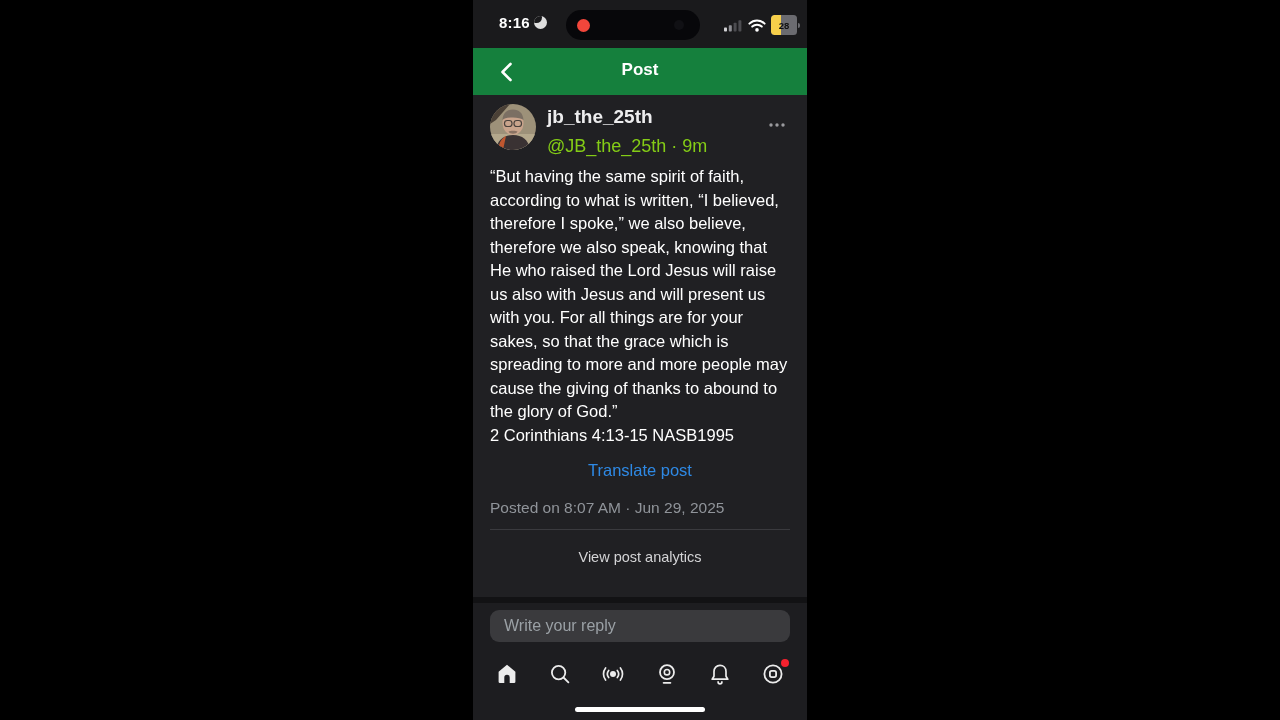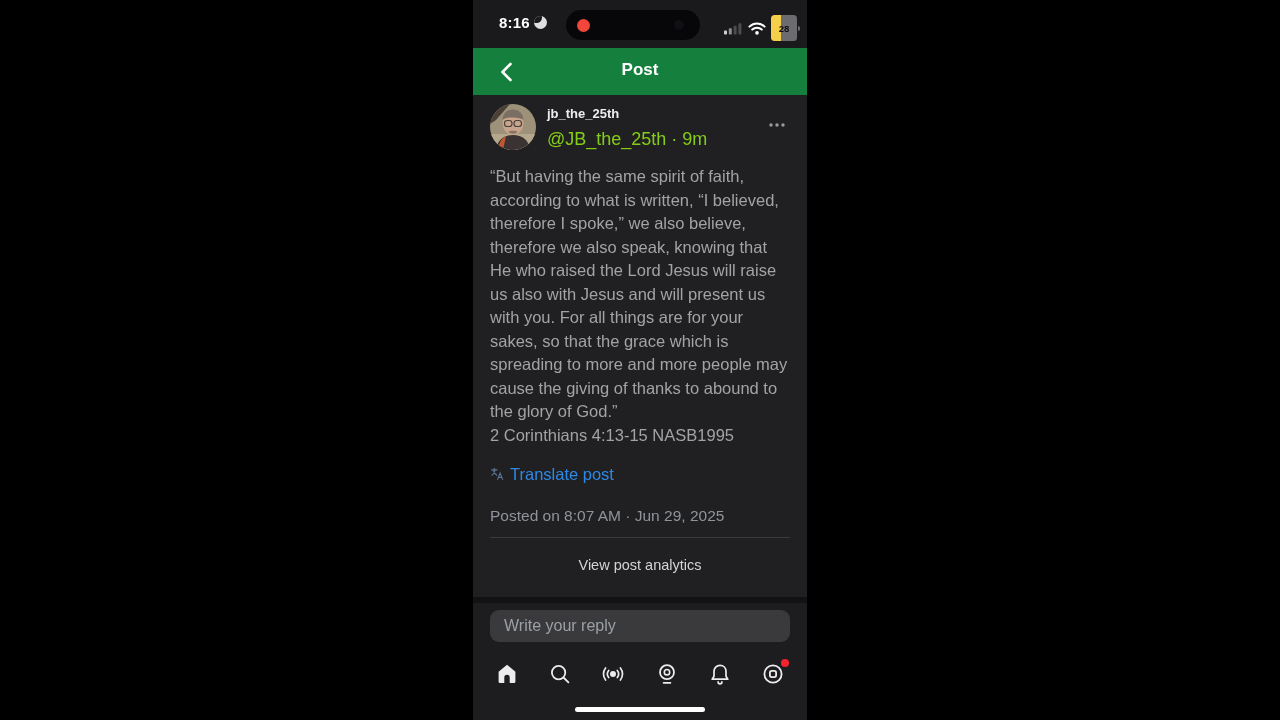--- a/index.html
+++ b/index.html
@@ -10,41 +10,41 @@
   
   .statusbar{position:relative;height:48px;display:flex;align-items:center;background:#1a1a1c;}
   .sb-left{position:absolute;left:26px;top:14px;display:flex;align-items:center;gap:4px;text-align:center;}
   .sb-time{color:#fff;font-size:15px;font-weight:bold;letter-spacing:.2px;}
   .moon{position:relative;width:13px;height:13px;border-radius:50%;background:#e9e9e9;overflow:hidden;opacity:.95;}
   .moon::after{content:"";position:absolute;width:11px;height:11px;border-radius:50%;background:#1a1a1c;left:-3px;top:-4px;}
   .island{position:absolute;left:93px;top:10px;width:134px;height:30px;background:#07070a;border-radius:15px;}
   .rec-dot{position:absolute;left:11px;top:8.5px;width:13px;height:13px;border-radius:50%;}
   .cam-dot{position:absolute;right:16px;top:10px;width:10px;height:10px;border-radius:50%;background:#101014;}
   .sb-right{position:absolute;right:7px;top:15px;display:flex;align-items:center;gap:5px;}
-  .batt{position:relative;width:26px;height:26px;border-radius:3.5px;background:#6b6b70;overflow:hidden;}
+  .batt{position:relative;width:26px;height:20px;border-radius:3.5px;background:#6b6b70;overflow:hidden;}
   .batt-fill{position:absolute;left:0;top:0;bottom:0;width:40%;border-radius:3.5px 0 0 3.5px;}
   .batt-label{position:absolute;inset:0;display:flex;align-items:center;justify-content:center;
               font-size:9.5px;font-weight:bold;color:#101010;}
   .batt-nub{width:2px;height:5px;background:#6b6b70;border-radius:0 2px 2px 0;margin-left:1px;}
 
   
   .navbar{position:relative;height:47px;background:#15803d;}
   .back-btn{position:absolute;left:20px;top:11px;width:26px;height:26px;display:flex;align-items:center;justify-content:center;cursor:pointer;}
   .nav-title{position:absolute;left:0;right:0;top:12px;text-align:center;color:#fff;font-size:17px;font-weight:bold;}
 
   
   .post-card{height:502px;background:#202023;padding:9px 17px 0 17px;overflow:hidden;}
   .user-row{position:relative;display:flex;align-items:flex-start;height:46px;}
   .avatar{width:46px;height:46px;border-radius:50%;overflow:hidden;flex:0 0 46px;cursor:pointer;}
   .name-col{margin-left:11px;padding-top:2px;}
-  .username{color:#ededee;font-size:13px;font-weight:bold;cursor:pointer;}
+  .username{color:#ededee;font-size:19px;font-weight:bold;cursor:pointer;}
   .handle{color:#84cc16;font-size:18px;margin-top:8px;}
   .more-btn{position:absolute;right:0;top:6px;padding:4px;cursor:pointer;}
-  .post-body{margin-top:15px;color:#a3a3a3;font-size:16.5px;line-height:23.5px;white-space:pre-line;width:300px;}
-  .translate-row{margin-top:16px;display:flex;align-items:center;gap:6px;cursor:pointer;height:22px;}
+  .post-body{margin-top:15px;color:#ffffff;font-size:16.5px;line-height:23.5px;white-space:pre-line;width:300px;}
+  .translate-row{margin-top:8px;display:flex;align-items:center;gap:6px;cursor:pointer;height:22px;flex-direction:column;}
   .translate-label{font-size:16.5px;}
   .posted-on{margin-top:22px;color:#90949a;font-size:15.5px;height:20px;}
   .hr{margin-top:10px;border-top:1px solid #3a3a3e;height:0;}
   .analytics-row{margin-top:11px;display:flex;align-items:center;gap:8px;cursor:pointer;height:20px;flex-direction:column;}
   .analytics-label{color:#d4d4d6;font-size:14.5px;}
 
   
   .gap-strip{height:6px;background:#121214;}
   .reply-bar{height:47px;background:#1d1d20;padding:7px 17px 0 17px;}
   .reply-input{width:100%;height:24px;border:none;outline:none;background:#3a3a3d;border-radius:9px;

